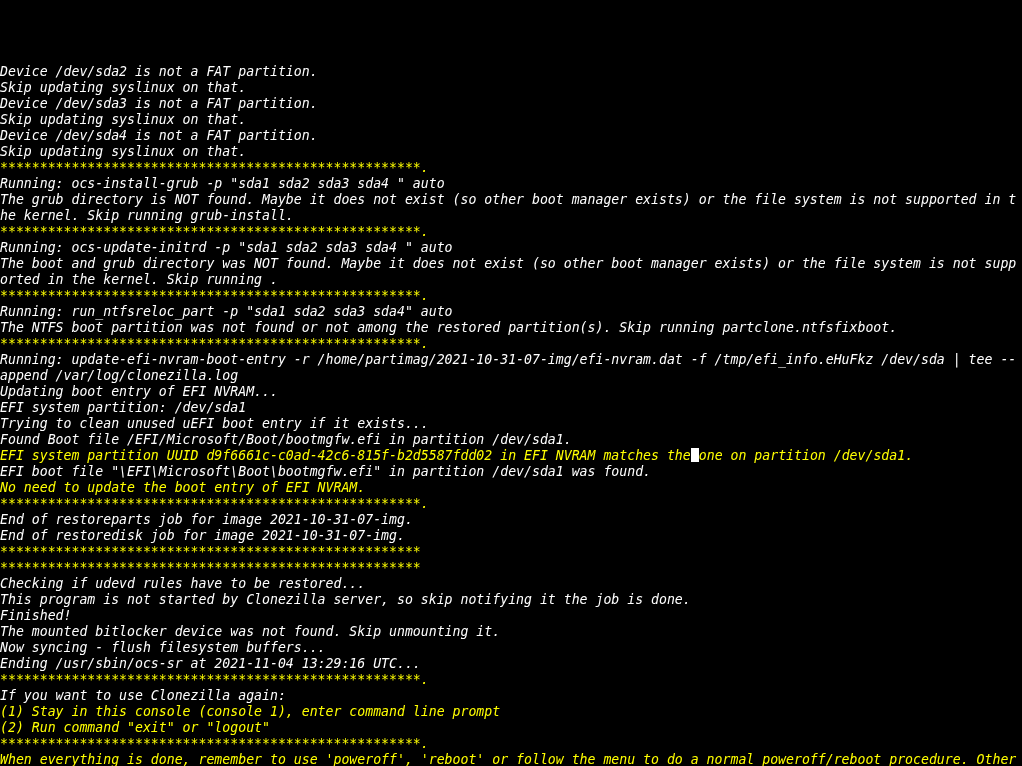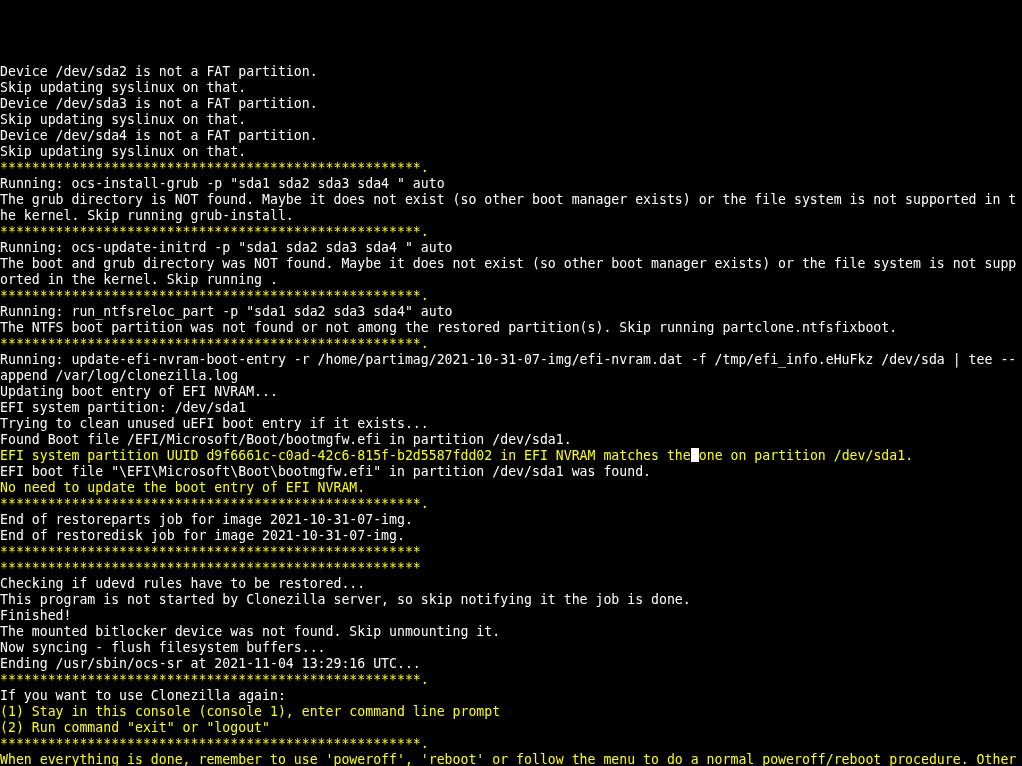--- a/index.html
+++ b/index.html
@@ -8,21 +8,21 @@
       font-family: monospace;
       font-size: 13.2px;
       margin: 0;
       padding: 0;
       line-height: 16px;
       white-space: pre;
       overflow: hidden;
       width: 1022px;
       height: 766px;
     }
-    .line { display: block; }
+    .line { display: block; font-style: italic; }
     .yellow { color: #ffff00; }
     .cursor {
       display: inline-block;
       width: 8px;
       height: 14px;
       background: #fff;
       vertical-align: text-bottom;
       margin-bottom: 1px;
     }
   </style>

